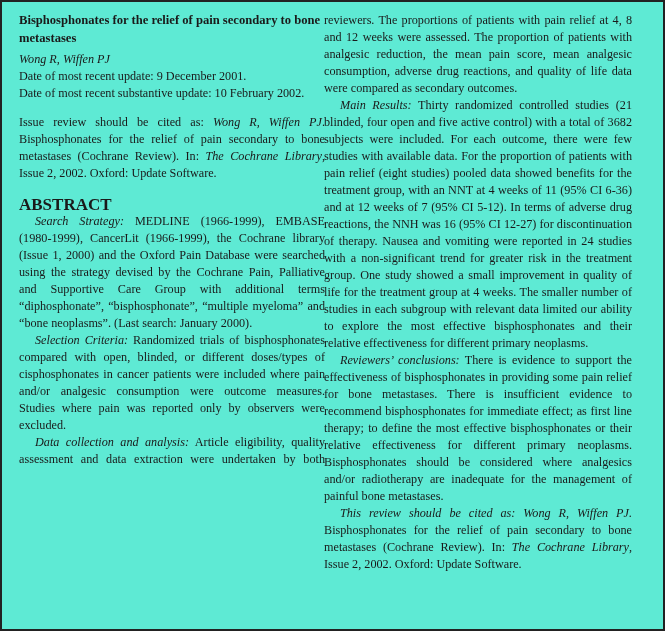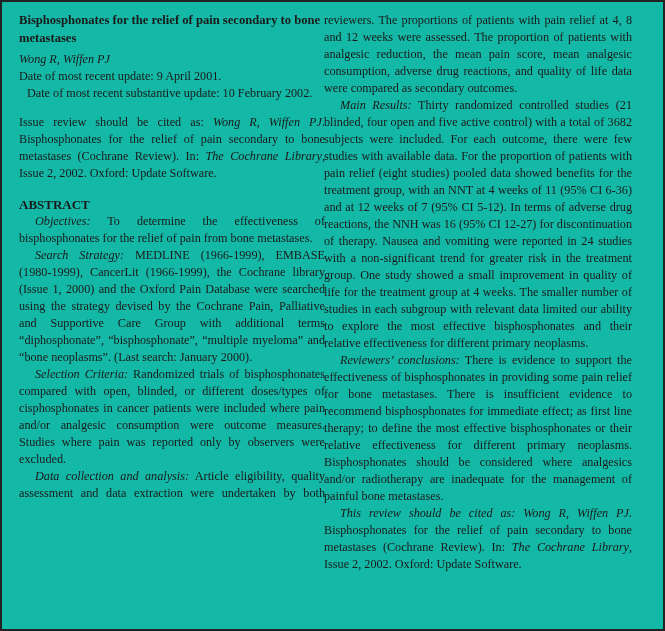--- a/index.html
+++ b/index.html
@@ -1,52 +1,51 @@
 <!DOCTYPE html>
 <html><head>
   <meta charset="utf-8">
   <style>
     html, body { margin: 0; padding: 0; background: #ffffff; }
     body { width: 665px; height: 631px; overflow: hidden; }
     .frame {
       position: absolute; left: 0; top: 0;
       width: 661px; height: 627px;
       border: 2px solid #222;
-      background: #14b8a6;
+      background: #5eead4;
     }
     .col {
       position: absolute; top: 10px;
       font-family: "Liberation Serif", "DejaVu Serif", serif;
       font-size: 12.2px; line-height: 17px; color: #1a1a1a;
       text-align: justify; hyphens: manual;
     }
     .col.left { left: 17px; width: 306px; }
     .col.right { left: 322px; width: 308px; }
     .title { font-weight: bold; font-size: 12.6px; line-height: 17.5px; margin: 0 0 4px 0; text-align: left; }
     .authors { font-style: italic; margin: 0 0 12px 0; }
     .p { margin: 0; }
-    .gap { margin-bottom: 12px; margin-left: 8px; }
+    .gap { margin-bottom: 12px; }
     .indent { text-indent: 16px; }
-    .abstract-head { font-weight: bold; font-size: 13px; margin: 14px 0 0 0; line-height: 17px; }
+    .abstract-head { font-weight: bold; font-size: 17px; margin: 14px 0 0 0; line-height: 17px; }
     i, .it { }
   </style>
 </head>
 <body>
 
 <div class="frame">
 
   <div class="col left">
     <p class="title">Bisphosphonates for the relief of pain secondary to bone metastases</p>
     <p class="p authors">Wong R, Wiffen PJ</p>
-    <p class="p">Date of most recent update: 9 April 2001.</p>
+    <p class="p">Date of most recent update: 9 December 2001.</p>
     <p class="p gap">Date of most recent substantive update: 10 February 2002.</p>
     <p class="p"><span>Issue review should be cited as: </span><i>Wong R, Wiffen PJ</i><span>. Bisphosphonates for the relief of pain secondary to bone metastases (Cochrane Review). In: </span><i>The Cochrane Library</i><span>, Issue 2, 2002. Oxford: Update Software.</span></p>
 
     <p class="abstract-head">ABSTRACT</p>
-    <p class="p indent"><i>Objectives:</i><span> To determine the effectiveness of bisphosphonates for the relief of pain from bone metastases.</span></p>
     <p class="p indent"><i>Search Strategy:</i><span> MEDLINE (1966-1999), EMBASE (1980-1999), CancerLit (1966-1999), the Cochrane library (Issue 1, 2000) and the Oxford Pain Database were searched using the strategy devised by the Cochrane Pain, Palliative and Supportive Care Group with additional terms “diphosphonate”, “bisphosphonate”, “multiple myeloma” and “bone neoplasms”. (Last search: January 2000).</span></p>
     <p class="p indent"><i>Selection Criteria:</i><span> Randomized trials of bisphosphonates compared with open, blinded, or different doses/types of cisphosphonates in cancer patients were included where pain and/or analgesic consumption were outcome measures. Studies where pain was reported only by observers were excluded.</span></p>
     <p class="p indent" style="height:34px;overflow:hidden;"><i>Data collection and analysis:</i><span> Article eligibility, quality assessment and data extraction were undertaken by both reviewers. The proportions of patients with pain relief at 4, 8 and 12 weeks were assessed. The proportion of patients with analgesic reduction, the mean pain score, mean analgesic consumption, adverse drug reactions, and quality of life data were compared as secondary outcomes.</span></p>
   </div>
 
   <div class="col right">
     <p class="p">reviewers. The proportions of patients with pain relief at 4, 8 and 12 weeks were assessed. The proportion of patients with analgesic reduction, the mean pain score, mean analgesic consumption, adverse drug reactions, and quality of life data were compared as secondary outcomes.</p>
     <p class="p indent"><i>Main Results:</i><span> Thirty randomized controlled studies (21 blinded, four open and five active control) with a total of 3682 subjects were included. For each outcome, there were few studies with available data. For the proportion of patients with pain relief (eight studies) pooled data showed benefits for the treatment group, with an NNT at 4 weeks of 11 (95% CI 6-36) and at 12 weeks of 7 (95% CI 5-12). In terms of adverse drug reactions, the NNH was 16 (95% CI 12-27) for discontinuation of therapy. Nausea and vomiting were reported in 24 studies with a non-significant trend for greater risk in the treatment group. One study showed a small improvement in quality of life for the treatment group at 4 weeks. The smaller number of studies in each subgroup with relevant data limited our ability to explore the most effective bisphosphonates and their relative effectiveness for different primary neoplasms.</span></p>
     <p class="p indent"><i>Reviewers’ conclusions:</i><span> There is evidence to support the effectiveness of bisphosphonates in providing some pain relief for bone metastases. There is insufficient evidence to recommend bisphosphonates for immediate effect; as first line therapy; to define the most effective bisphosphonates or their relative effectiveness for different primary neoplasms. Bisphosphonates should be considered where analgesics and/or radiotherapy are inadequate for the management of painful bone metastases.</span></p>
     <p class="p indent"><i>This review should be cited as: Wong R, Wiffen PJ.</i><span> Bisphosphonates for the relief of pain secondary to bone metastases (Cochrane Review). In: </span><i>The Cochrane Library</i><span>, Issue 2, 2002. Oxford: Update Software.</span></p>

